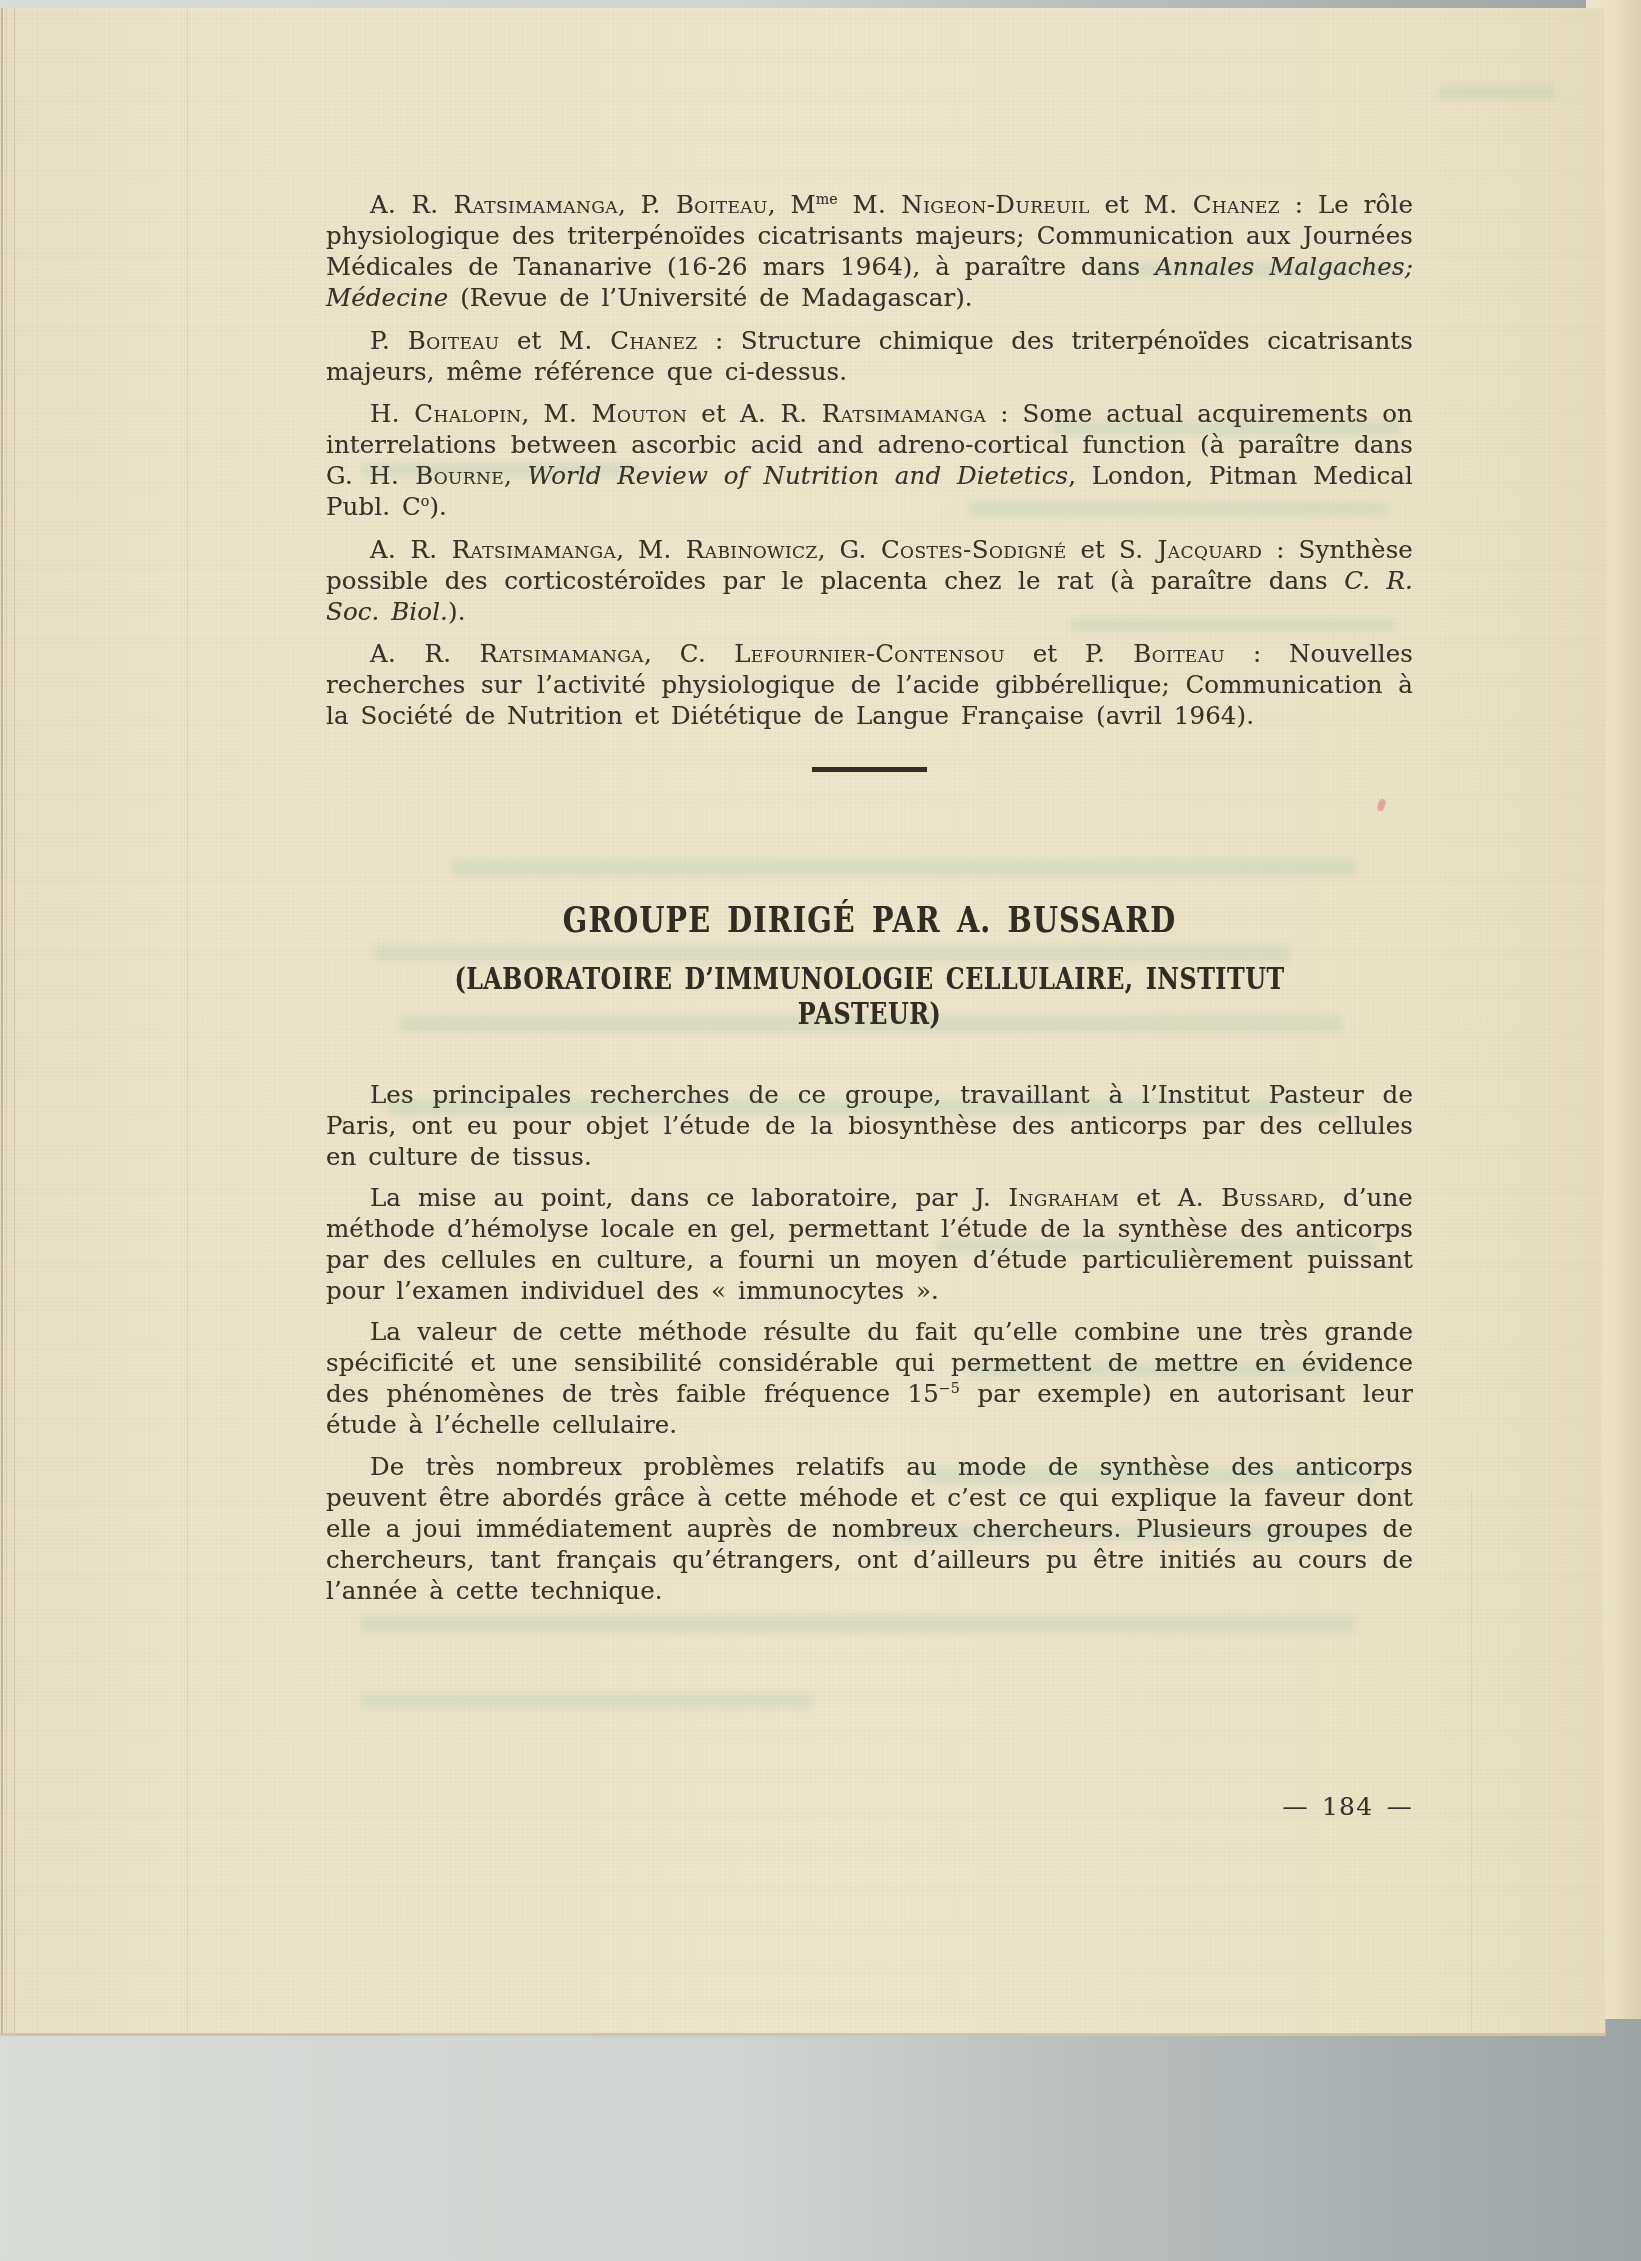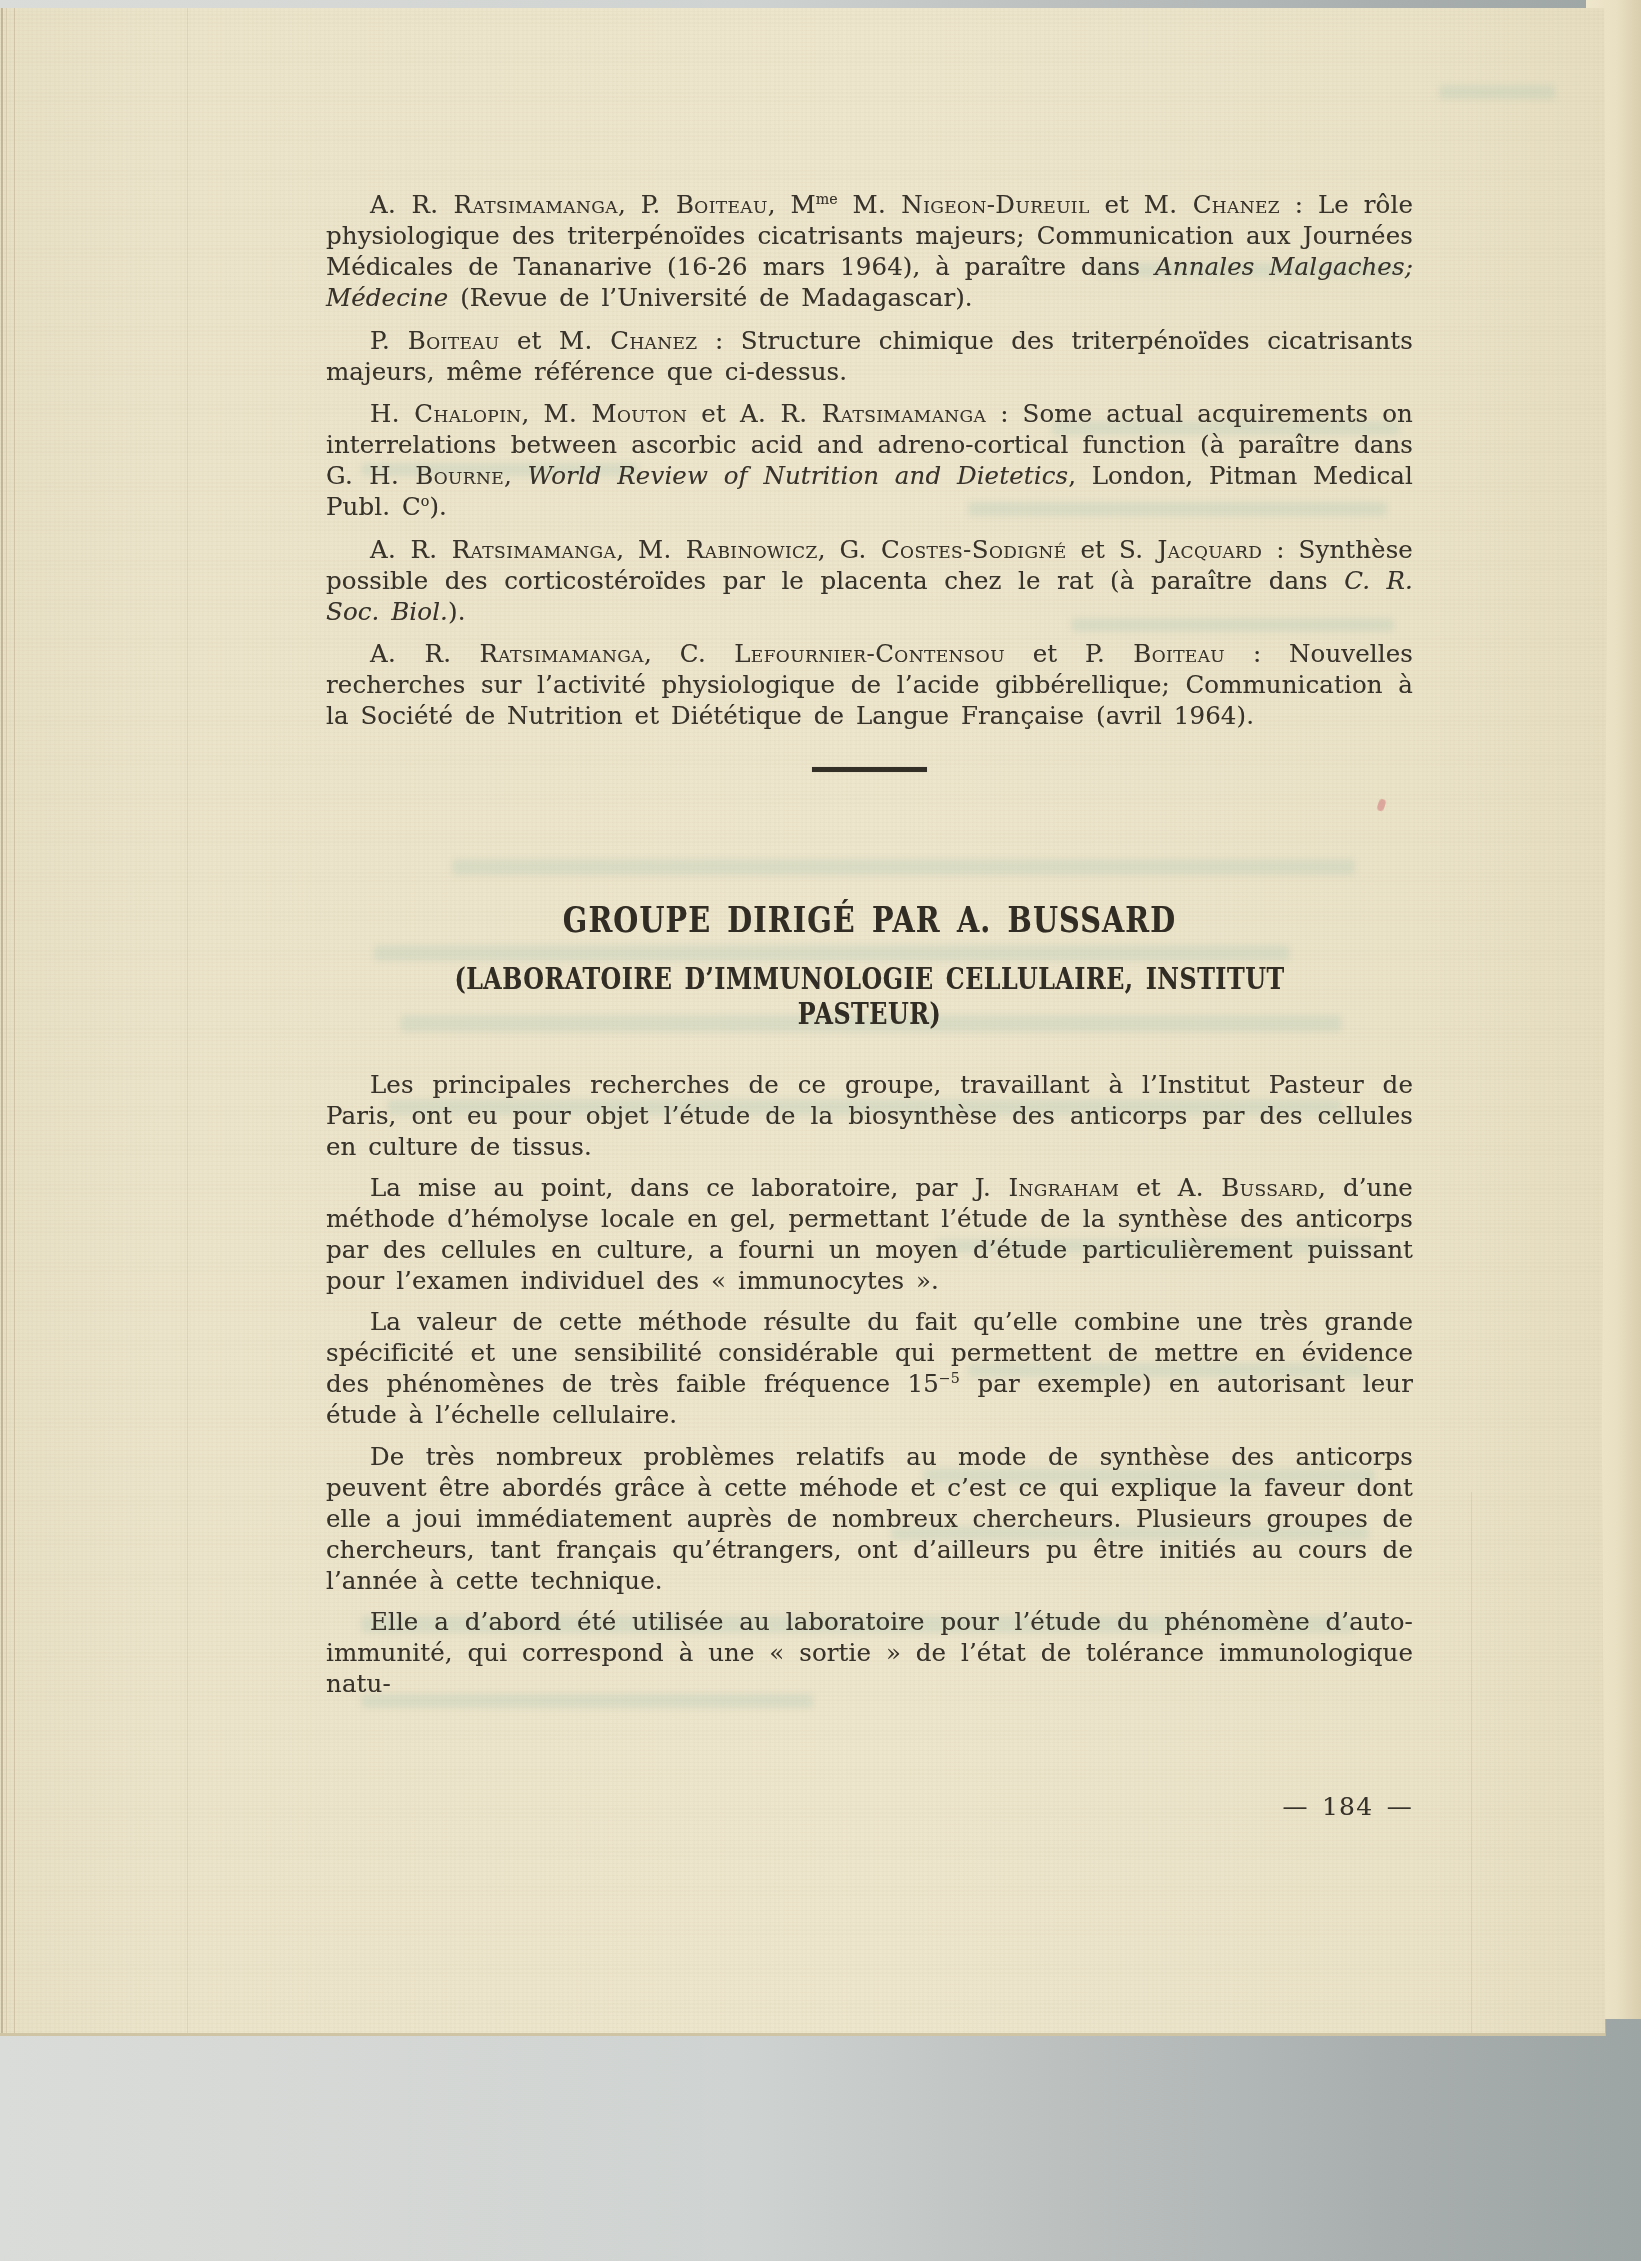--- a/index.html
+++ b/index.html
@@ -94,21 +94,21 @@
   }
   .section-subtitle {
     margin: 22px 0 0 0;
     font-size: 29px; line-height: 35px; font-weight: bold;
     text-align: center; text-indent: 0;
     letter-spacing: 0.6px; color: #312c24;
     transform: scaleX(0.82); transform-origin: 50% 50%;
     word-spacing: 0.14em;
   }
 
-  .body-text { display: block; margin-top: 37px; }
+  .body-text { display: block; margin-top: 47px; }
 
   .page-number {
     position: absolute; left: 0; top: 1602px; width: 100%;
     text-align: right; text-indent: 0;
     font-size: 25px; letter-spacing: 1.3px;
   }
 </style>
 </head>
 <body>
 
@@ -154,20 +154,19 @@
     <div class="rule"></div>
 
     <h1 class="section-title">GROUPE DIRIGÉ PAR A. BUSSARD</h1>
     <h2 class="section-subtitle">(LABORATOIRE D’IMMUNOLOGIE CELLULAIRE, INSTITUT PASTEUR)</h2>
 
     <section class="body-text">
       <p class="body-par"><span>Les principales recherches de ce groupe, travaillant à l’Institut Pasteur de Paris, ont eu pour objet l’étude de la biosynthèse des anticorps par des cellules en culture de tissus.</span></p>
       <p class="body-par"><span>La mise au point, dans ce laboratoire, par </span><span class="sc">J. Ingraham</span><span> et </span><span class="sc">A. Bussard</span><span>, d’une méthode d’hémolyse locale en gel, permettant l’étude de la synthèse des anticorps par des cellules en culture, a fourni un moyen d’étude particulièrement puissant pour l’examen individuel des « immunocytes ».</span></p>
       <p class="body-par"><span>La valeur de cette méthode résulte du fait qu’elle combine une très grande spécificité et une sensibilité considérable qui permettent de mettre en évidence des phénomènes de très faible fréquence 15</span><span class="sup">−5</span><span> par exemple) en autorisant leur étude à l’échelle cellulaire.</span></p>
       <p class="body-par"><span>De très nombreux problèmes relatifs au mode de synthèse des anticorps peuvent être abordés grâce à cette méhode et c’est ce qui explique la faveur dont elle a joui immédiatement auprès de nombreux chercheurs. Plusieurs groupes de chercheurs, tant français qu’étrangers, ont d’ailleurs pu être initiés au cours de l’année à cette technique.</span></p>
-      <p class="body-par"><span>Elle a d’abord été utilisée au laboratoire pour l’étude du phénomène d’auto-immunité, qui correspond à une « sortie » de l’état de tolérance immunologique natu-</span></p>
     </section>
 
     <div class="page-number">— 184 —</div>
 
   </div>
 </div>
 
 
 </body></html>

